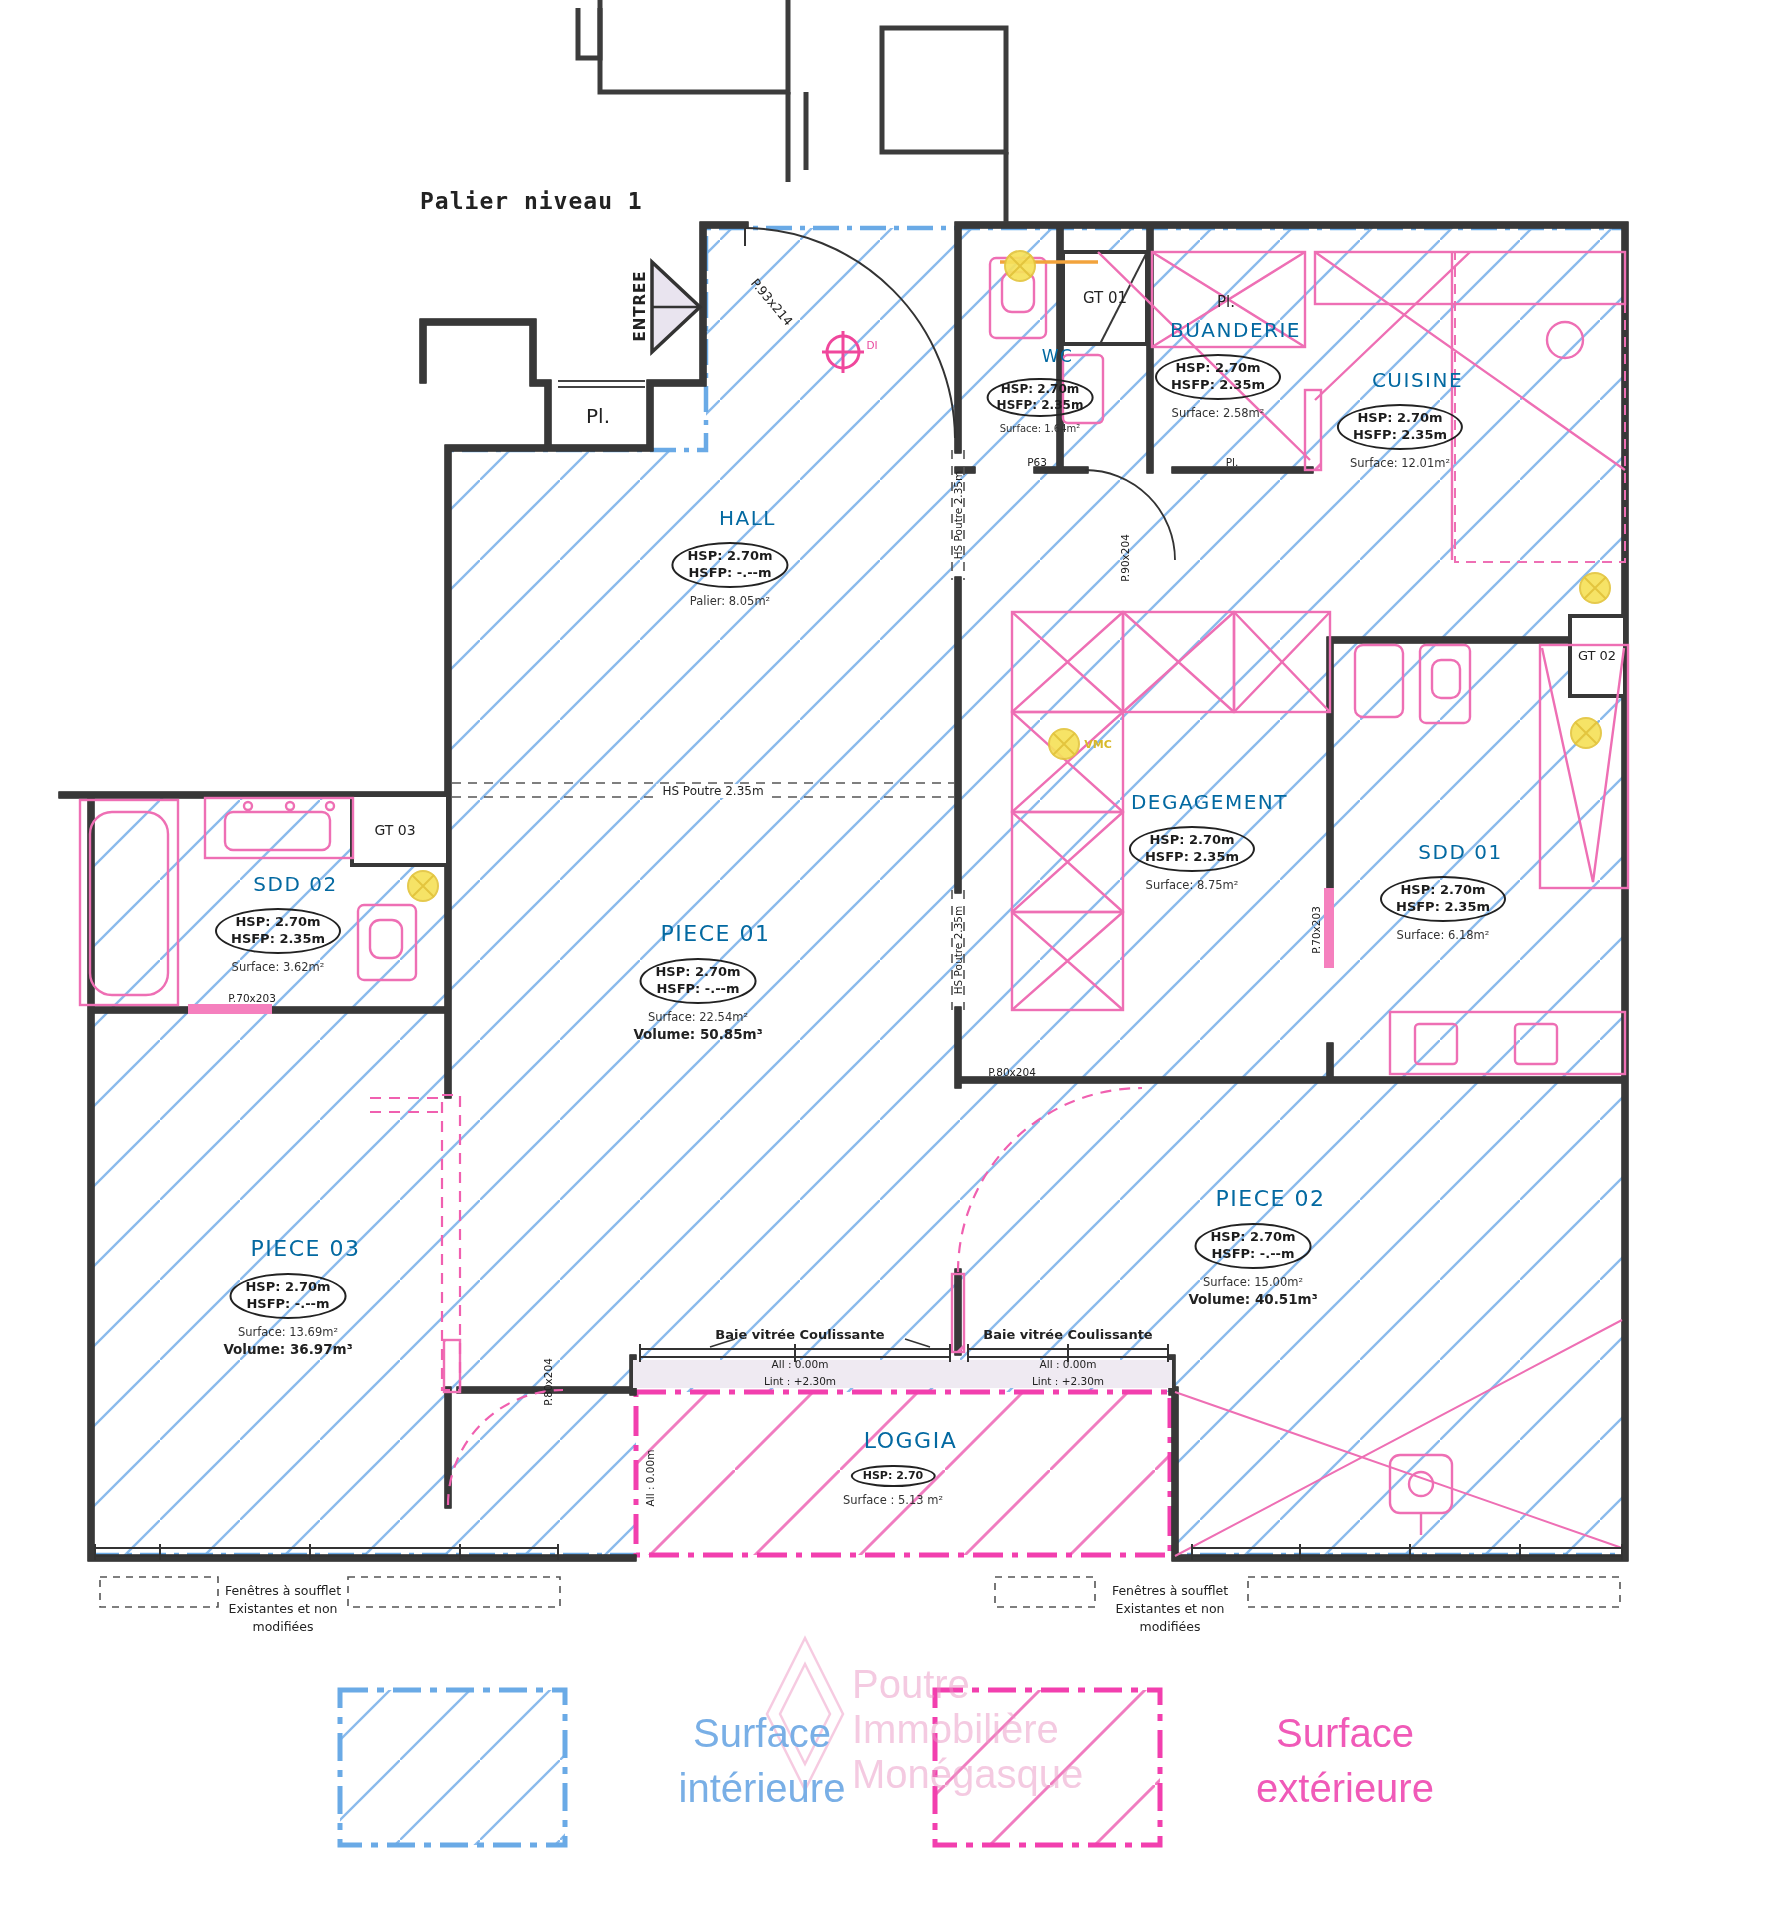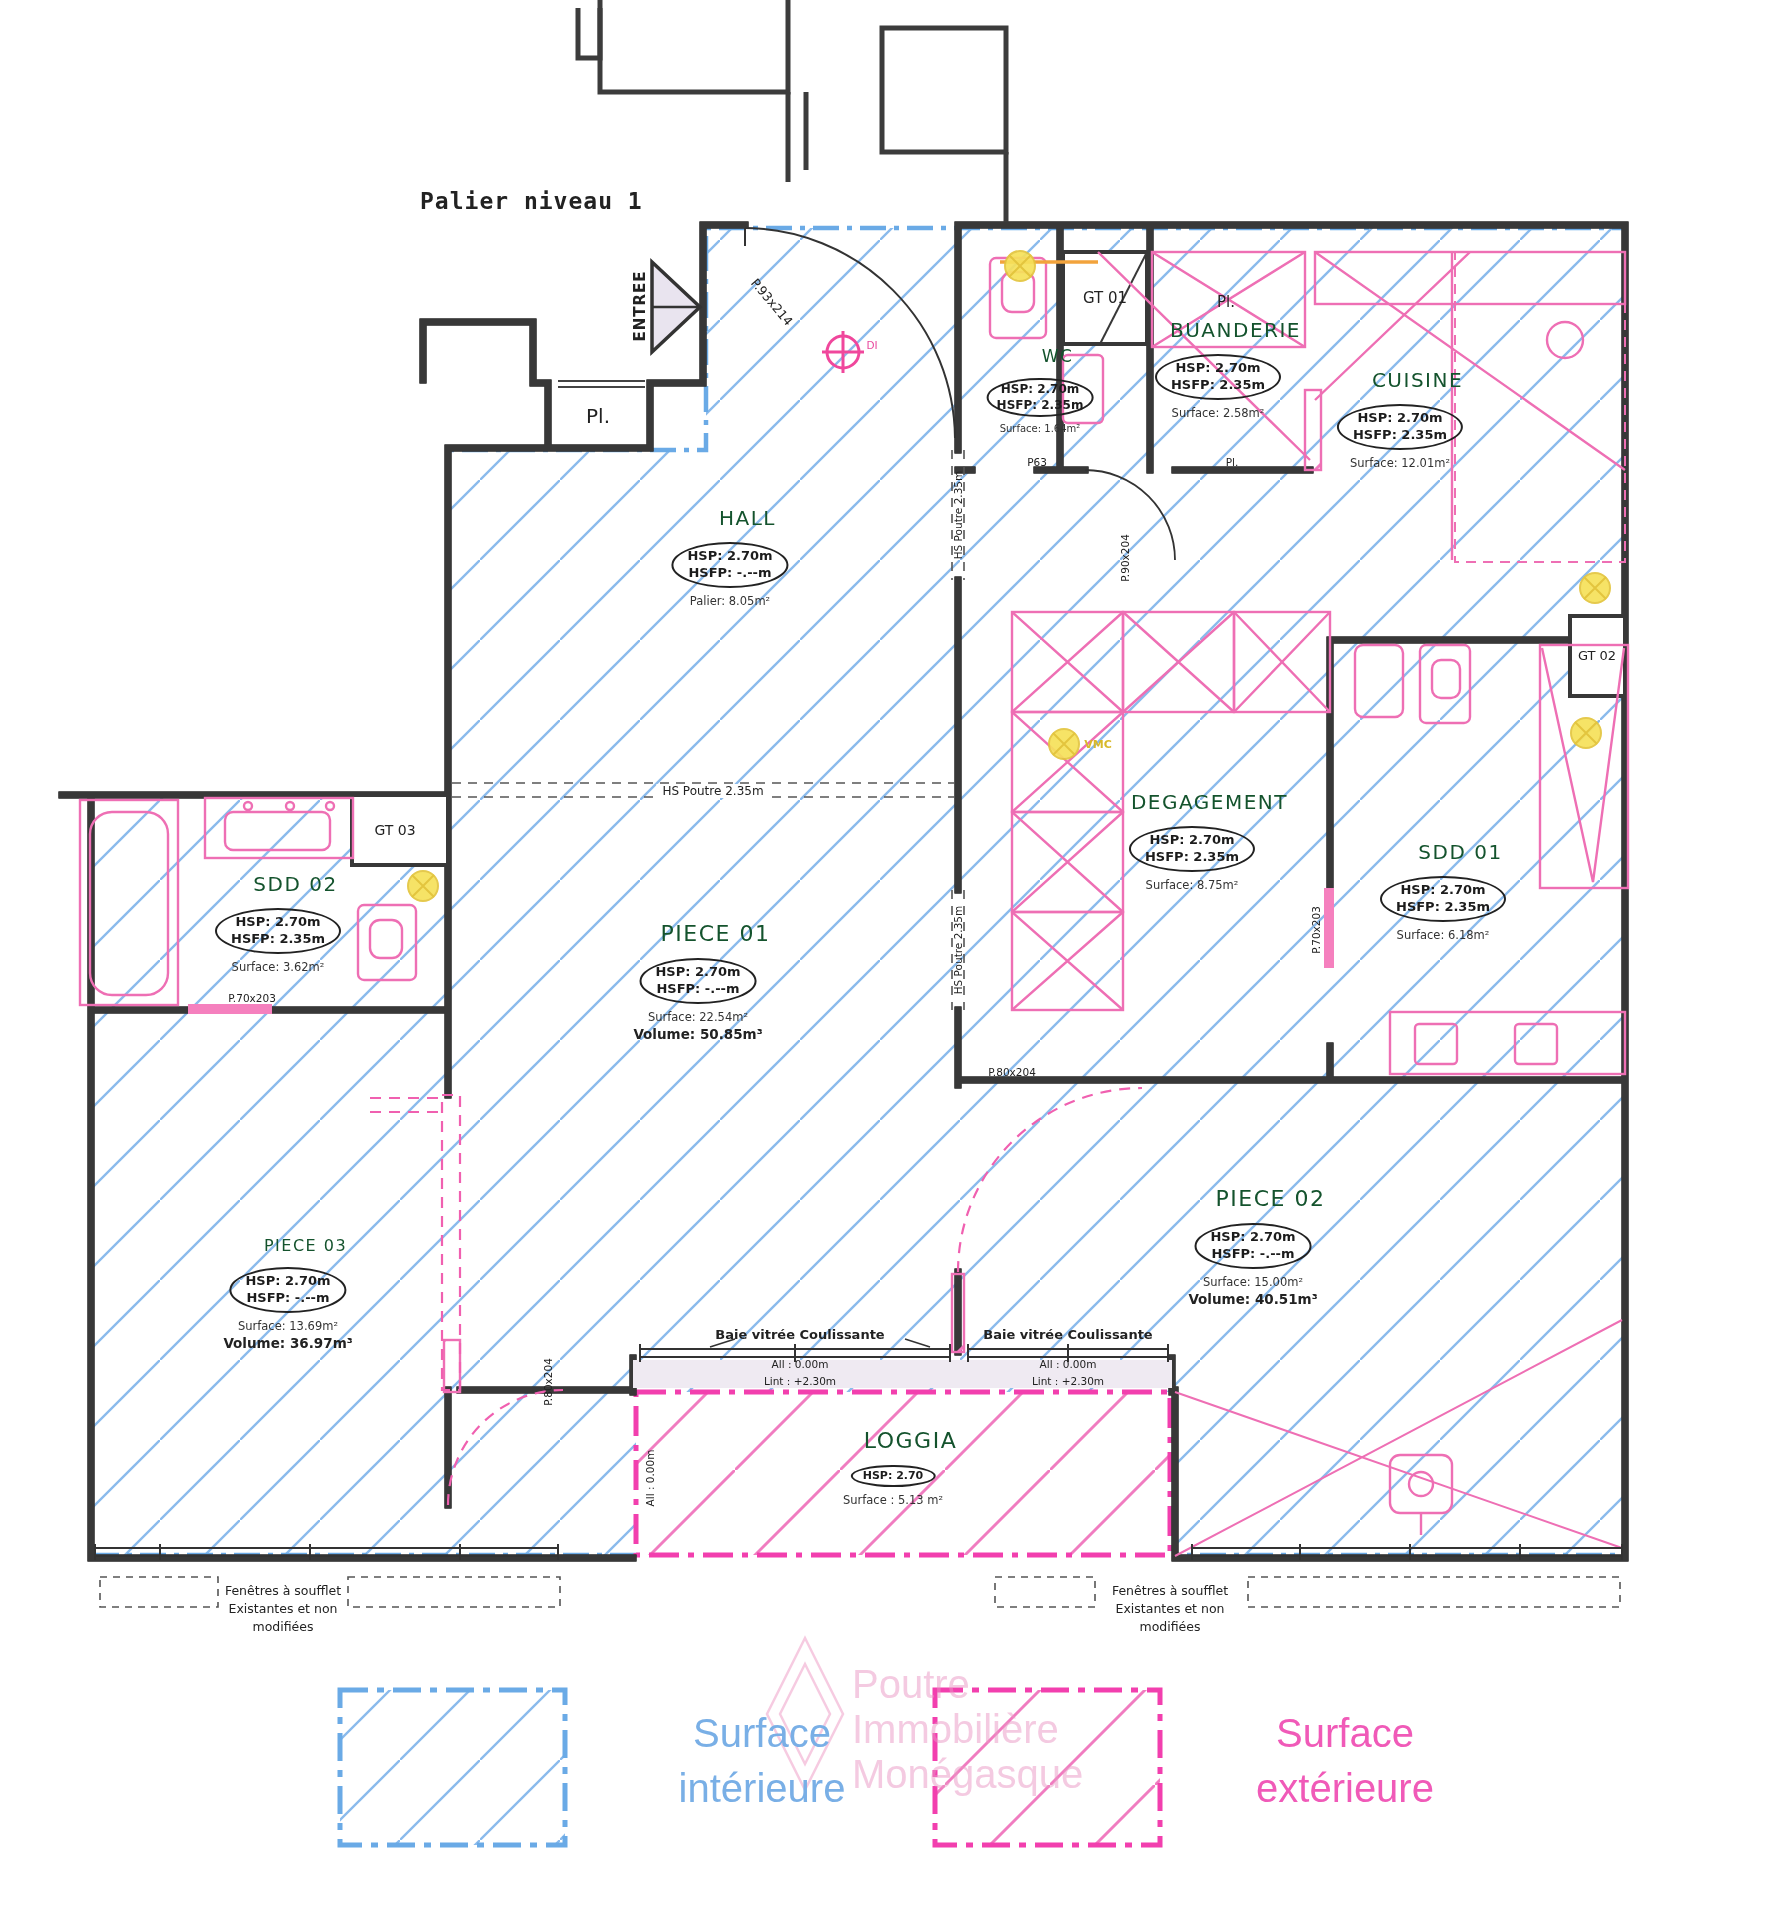--- a/index.html
+++ b/index.html
@@ -3,21 +3,21 @@
 <meta charset="utf-8">
 <style>
   html,body{margin:0;padding:0;background:#fff;}
   .plan{position:relative;width:1765px;height:1920px;background:#ffffff;
         font-family:"DejaVu Sans",sans-serif;color:#2a2a2a;overflow:hidden;}
   svg.draw{position:absolute;left:0;top:0;}
   .title{position:absolute;left:420px;top:188px;font-family:"DejaVu Sans Mono",monospace;
          font-size:23px;font-weight:700;letter-spacing:1px;color:#222;}
   .room{position:absolute;transform:translateX(-50%);display:flex;flex-direction:column;
         align-items:center;text-align:center;}
-  .rname{font-size:20px;letter-spacing:1.5px;color:#14532d;padding-left:35px;}
+  .rname{font-size:20px;letter-spacing:1.5px;color:#0369a1;padding-left:35px;}
   .oval{border:2.5px solid #222;border-radius:50%;padding:4px 14px;margin-top:12px;
         display:flex;flex-direction:column;align-items:center;}
   .oval span{font-size:13px;font-weight:700;line-height:1.3;color:#1c1c1c;}
   .oval.small{padding:2px 10px;}
   .oval.small span{font-size:11px;}
   .surf{font-size:11.5px;margin-top:6px;color:#333;}
   .vol{font-size:13.5px;font-weight:700;margin-top:2px;color:#222;}
   .tag{position:absolute;font-size:12px;transform:translate(-50%,-50%);white-space:nowrap;color:#222;}
   .tag.v{transform:translate(-50%,-50%) rotate(-90deg);}
   .tag.slant{transform:translate(-50%,-50%) rotate(50deg);}
@@ -346,21 +346,21 @@
     <div class="rname" style="font-size:22px">PIECE 02</div>
     <div class="oval">
       <span>HSP: 2.70m</span>
       <span>HSFP: -.--m</span>
     </div>
     <div class="surf">Surface: 15.00m²</div>
     <div class="vol">Volume: 40.51m³</div>
   </div>
 
   <div class="room" style="left:288px;top:1236px">
-    <div class="rname" style="font-size:16px">PIECE 03</div>
+    <div class="rname" style="font-size:22px">PIECE 03</div>
     <div class="oval">
       <span>HSP: 2.70m</span>
       <span>HSFP: -.--m</span>
     </div>
     <div class="surf">Surface: 13.69m²</div>
     <div class="vol">Volume: 36.97m³</div>
   </div>
 
   <div class="room" style="left:893px;top:1428px">
     <div class="rname" style="font-size:22px">LOGGIA</div>

